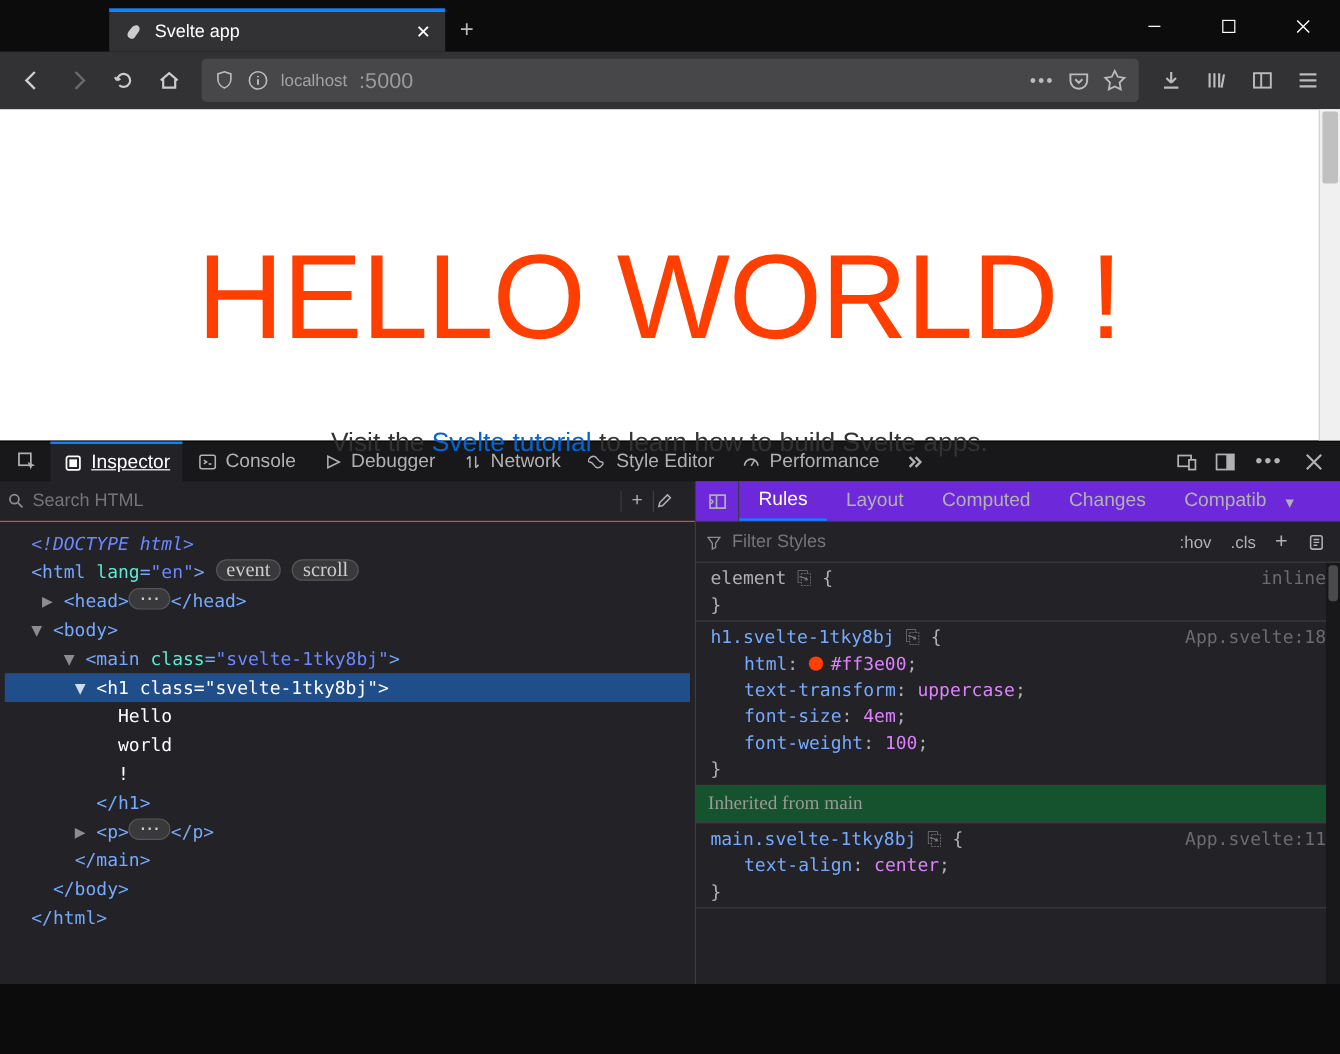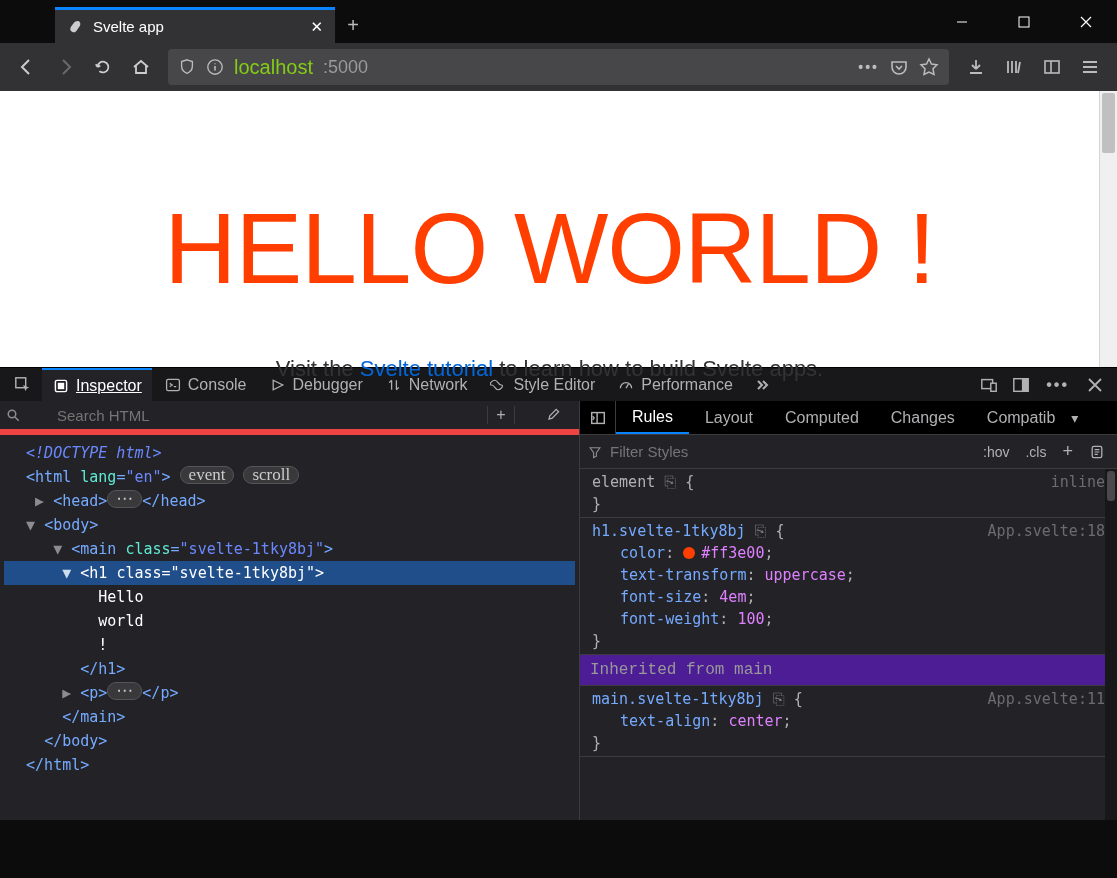--- a/index.html
+++ b/index.html
@@ -13,20 +13,21 @@
   color: #b1b1b3;
 }
 
 
 .titlebar {
   height: 43px;
   background: #0c0c0d;
   display: flex;
   align-items: flex-end;
   padding-left: 55px;
+  margin-left: 36px;
 }
 .tab {
   height: 36px;
   width: 280px;
   background: #323234;
   border-top: 3px solid #0a84ff;
   display: flex;
   align-items: center;
   padding: 0 12px;
   color: #fff;
@@ -79,21 +80,21 @@
   flex: 1;
   background: #474749;
   border-radius: 4px;
   display: flex;
   align-items: center;
   padding: 0 10px;
   gap: 10px;
   color: #ccc;
   margin: 0 6px;
 }
-.addr .host { color: #84cc16; font-size: 20px; }
+.addr .host { color: #a3a3a3; font-size: 14px; }
 .addr .port { color: #9a9a9c; font-size: 18px; }
 .addr .flexspacer { flex: 1; }
 .addr .dots { color: #bbb; letter-spacing: 2px; font-weight: bold; }
 .ricon { width: 34px; height: 34px; display:flex; align-items:center; justify-content:center; color:#bbb; cursor:pointer;}
 
 
 .content {
   height: 276px;
   background: #fff;
   position: relative;
@@ -178,22 +179,21 @@
   display: flex;
   flex-direction: column;
 }
 
 
 .html-search {
   height: 34px;
   display: flex;
   align-items: center;
   padding: 0 6px;
-  border-bottom: 6px solid #ef4444;
-  gap: 30px;
+  border-bottom: 1px solid #ef4444;
 }
 .html-search input {
   flex: 1;
   background: transparent;
   border: none;
   color: #b1b1b3;
   font-size: 15px;
   outline: none;
 }
 .html-search .sico { color:#8d8d91; margin-right:6px; }
@@ -228,21 +228,21 @@
   vertical-align: 2px;
   font-family: "Segoe UI";
 }
 
 
 .rules-tabs {
   height: 34px;
   display: flex;
   align-items: stretch;
   border-bottom: 1px solid #3c3c3e;
-  background: #000000;
+  background: #6d28d9;
 }
 .rules-tabs .tgl {
   width: 36px;
   display:flex; align-items:center; justify-content:center;
   border-right: 1px solid #3c3c3e;
   cursor:pointer;
 }
 .rules-tabs .rtab {
   padding: 0 16px;
   display:flex; align-items:center;
@@ -283,23 +283,23 @@
 }
 .rules-body .scrolltrack {
   position: absolute; right:0; top:0; bottom:0; width:12px; background:#18181a;
 }
 .rules-body .scrolltrack .th { position:absolute; top:2px; left:2px; right:2px; height:30px; background:#4a4a4d; border-radius:3px;}
 .rule-block {
   padding: 2px 12px;
   border-bottom: 1px solid #3c3c3e;
 }
 .rule-block.head {
-  background: #4c1d95;
+  background: #14532d;
   color: #999;
-  font-family: Liberation Mono, monospace;
+  font-family: Liberation Serif, serif;
   font-size: 16px;
   padding: 4px 10px;
 }
 .sel-line { display:flex; }
 .sel-line .src { margin-left:auto; color:#6b6b70; }
 .css-sel { color: #75aaff; }
 .css-prop { color: #75aaff; }
 .css-val { color: #df80ff; }
 .css-hex { color: #df80ff; }
 .swatch {
@@ -590,21 +590,21 @@
             <span class="src">inline</span>
           </div>
         <div><span class="br">}</span></div>
       </div>
 
       <div class="rule-block">
         <div class="sel-line">
             <span><span class="css-sel">h1.svelte-1tky8bj</span> <span style="color:#777;">⎘</span> <span class="br">{</span></span>
             <span class="src">App.svelte:18</span>
           </div>
-        <div class="indent"><span class="css-prop">color</span><span class="br">: </span><span class="swatch"></span><span class="css-hex">#ff3e00</span><span class="br">;</span></div>
+        <div class="indent"><span class="css-prop">html</span><span class="br">: </span><span class="swatch"></span><span class="css-hex">#ff3e00</span><span class="br">;</span></div>
         <div class="indent"><span class="css-prop">text-transform</span><span class="br">: </span><span class="css-val">uppercase</span><span class="br">;</span></div>
         <div class="indent"><span class="css-prop">font-size</span><span class="br">: </span><span class="css-val">4em</span><span class="br">;</span></div>
         <div class="indent"><span class="css-prop">font-weight</span><span class="br">: </span><span class="css-val">100</span><span class="br">;</span></div>
         <div><span class="br">}</span></div>
       </div>
 
       <div class="rule-block head">Inherited from main</div>
 
       <div class="rule-block">
         <div class="sel-line">

